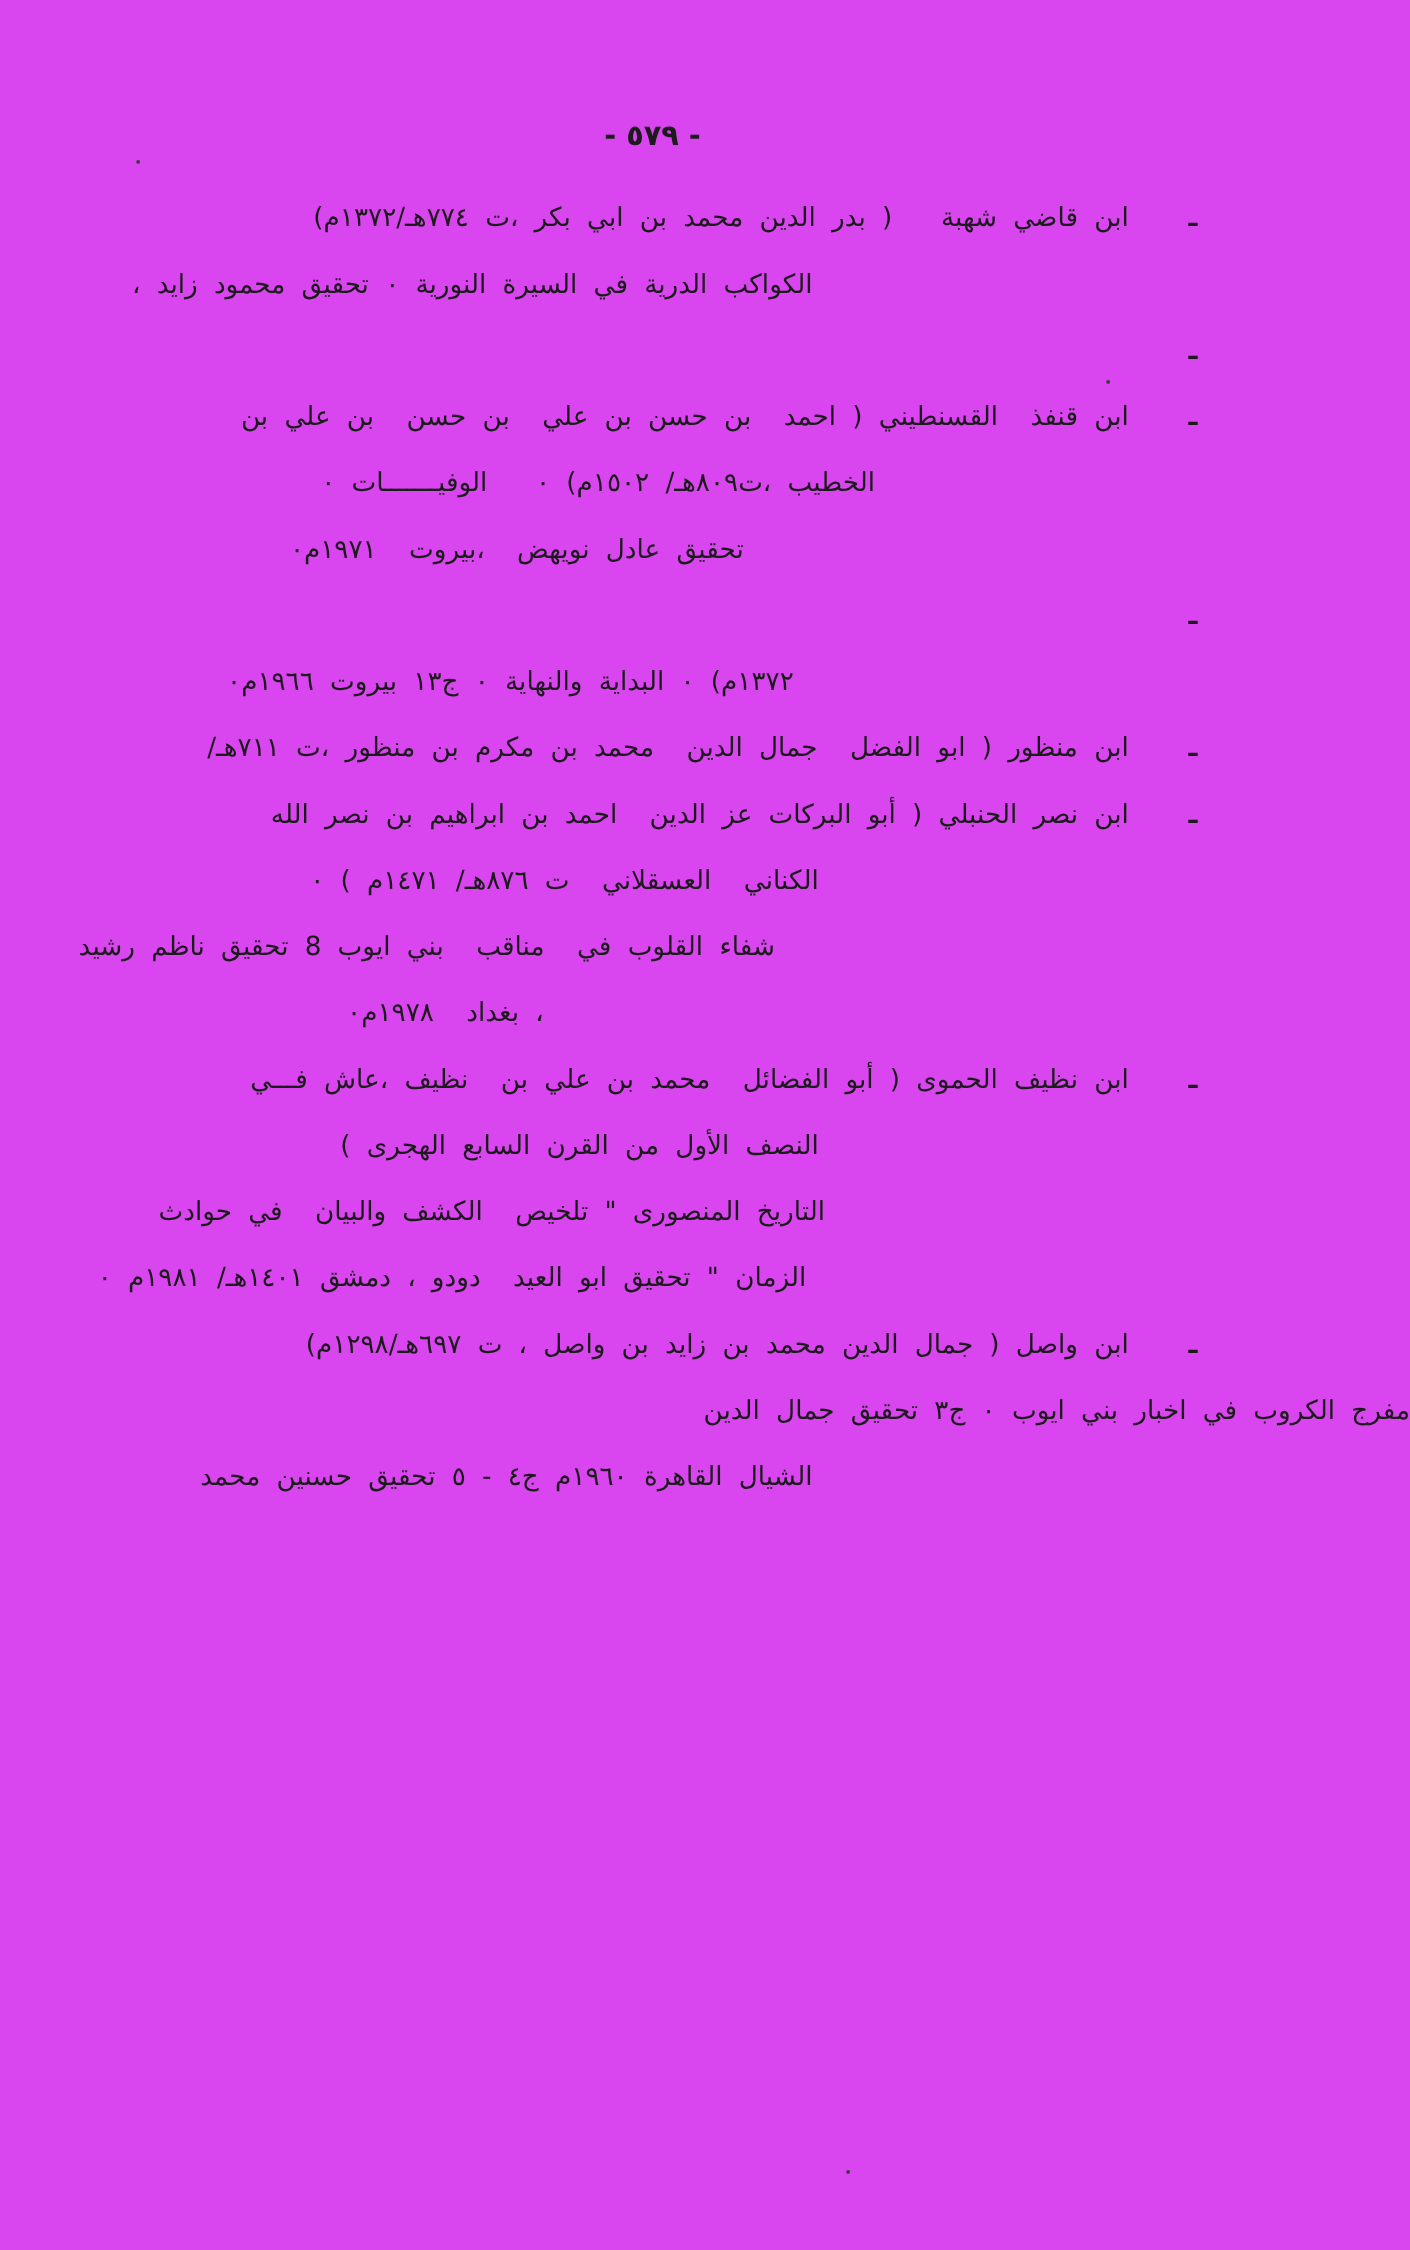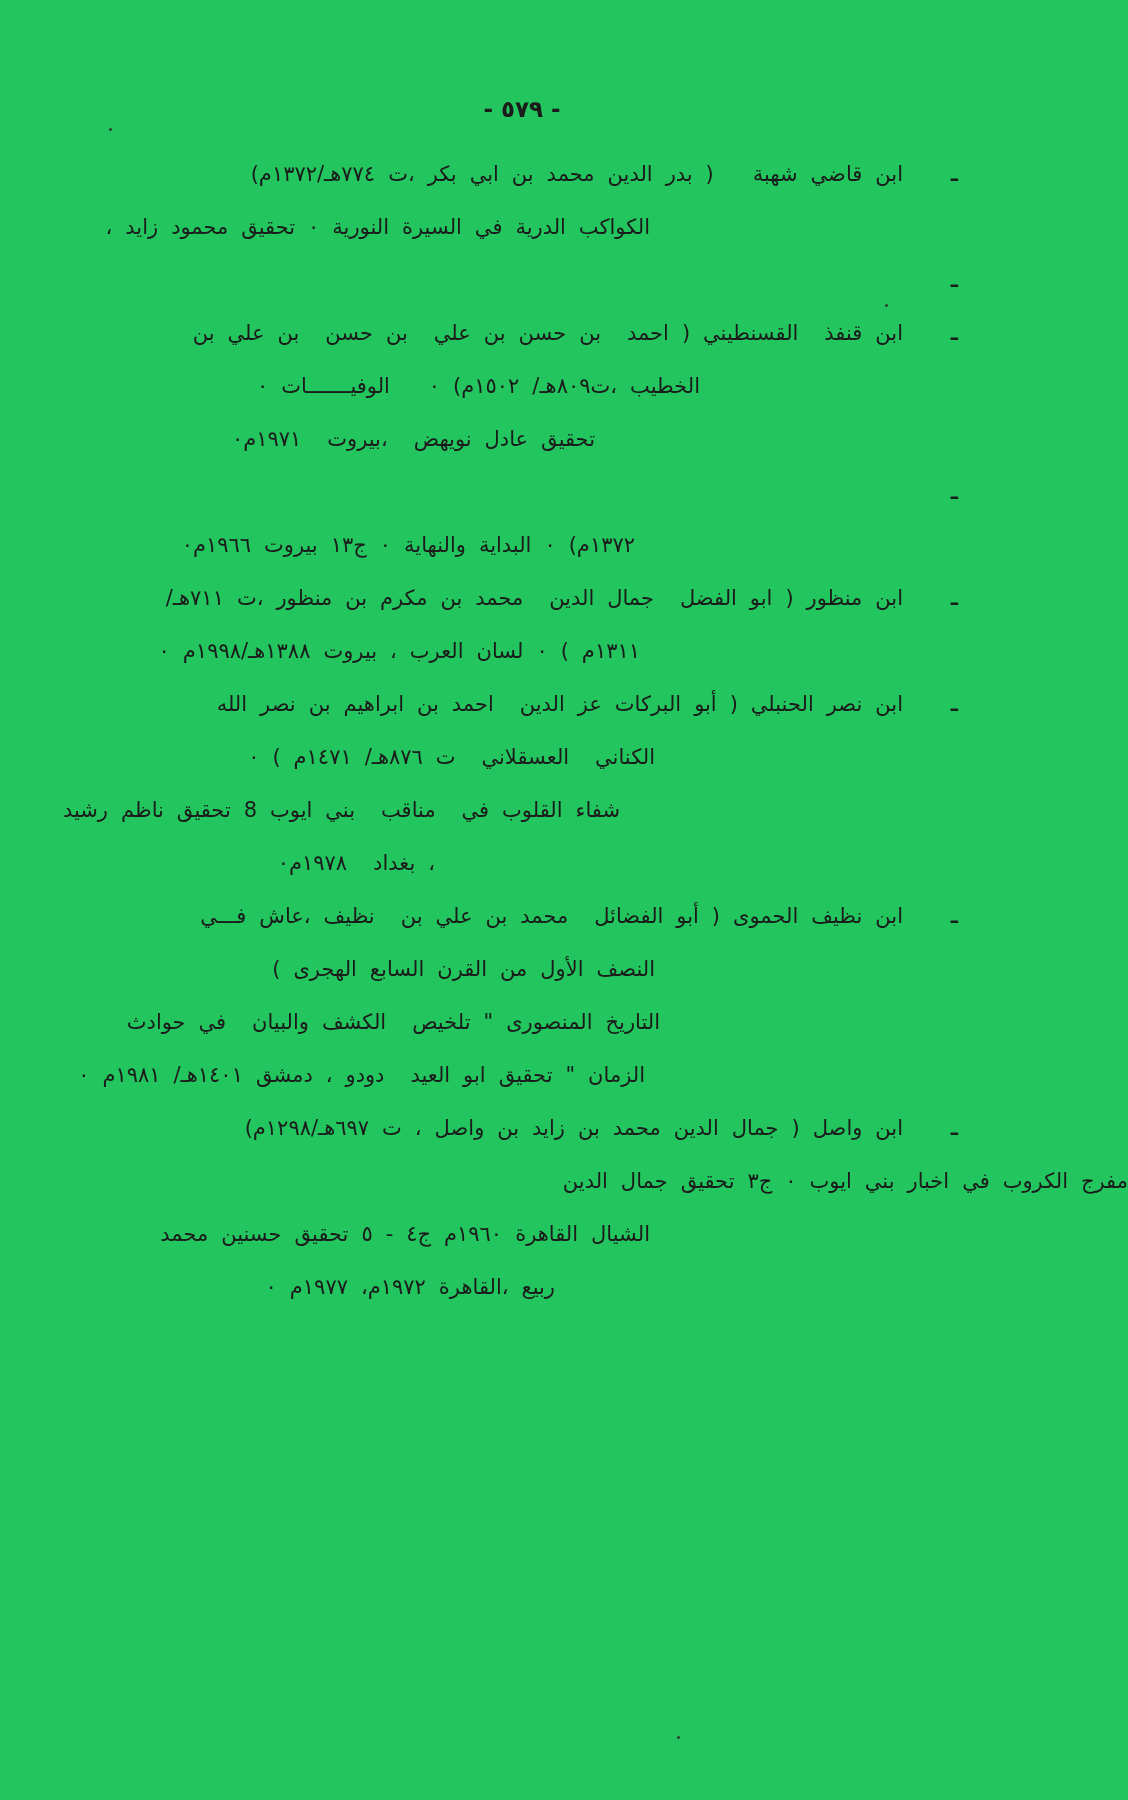--- a/index.html
+++ b/index.html
@@ -1,20 +1,20 @@
 <!DOCTYPE html>
 <html lang="ar" dir="rtl"><head>
 <meta charset="utf-8">
 <style>
   html,body{margin:0;padding:0;background:#e8e8e8;}
   .page{
     position:relative;
     width:1128px;height:1800px;
     margin:0 auto;
-    background:#22c55e;
+    background:#d946ef;
     font-family:"DejaVu Sans",sans-serif;
     color:#1b1b1b;
     direction:rtl;
     overflow:hidden;
   }
   .page-number{
     position:absolute;
     top:96px;left:0;
     width:1044px;
     text-align:center;
@@ -94,21 +94,20 @@
         <span class="dash">ـ</span>
       </div>
       <div class="line" style="padding-right:493px">١٣٧٢م) ٠ البداية والنهاية ٠ ج١٣ بيروت ١٩٦٦م٠</div>
     </div>
 
     <div>
       <div class="line entry-head">
         <span class="dash">ـ</span>
         <span class="head-text">ابن منظور ( ابو الفضل  جمال الدين  محمد بن مكرم بن منظور ،ت ٧١١هـ/</span>
       </div>
-      <div class="line" style="padding-right:488px">١٣١١م ) ٠ لسان العرب ، بيروت ١٣٨٨هـ/١٩٩٨م ٠</div>
     </div>
 
     <div>
       <div class="line entry-head">
         <span class="dash">ـ</span>
         <span class="head-text">ابن نصر الحنبلي ( أبو البركات عز الدين  احمد بن ابراهيم بن نصر الله</span>
       </div>
       <div class="line" style="padding-right:473px">الكناني  العسقلاني  ت ٨٧٦هـ/ ١٤٧١م ) ٠</div>
       <div class="line" style="padding-right:508px">شفاء القلوب في  مناقب  بني ايوب 8 تحقيق ناظم رشيد</div>
       <div class="line" style="padding-right:693px">، بغداد  ١٩٧٨م٠</div>
@@ -124,17 +123,16 @@
       <div class="line" style="padding-right:483px">الزمان " تحقيق ابو العيد  دودو ، دمشق ١٤٠١هـ/ ١٩٨١م ٠</div>
     </div>
 
     <div>
       <div class="line entry-head">
         <span class="dash">ـ</span>
         <span class="head-text">ابن واصل ( جمال الدين محمد بن زايد بن واصل ، ت ٦٩٧هـ/١٢٩٨م)</span>
       </div>
       <div class="line" style="">مفرج الكروب في اخبار بني ايوب ٠ ج٣ تحقيق جمال الدين</div>
       <div class="line" style="padding-right:478px">الشيال القاهرة ١٩٦٠م ج٤ - ٥ تحقيق حسنين محمد</div>
-      <div class="line" style="padding-right:573px">ربيع ،القاهرة ١٩٧٢م، ١٩٧٧م ٠</div>
     </div>
 
   </div>
 </div>
 
 </body></html>

